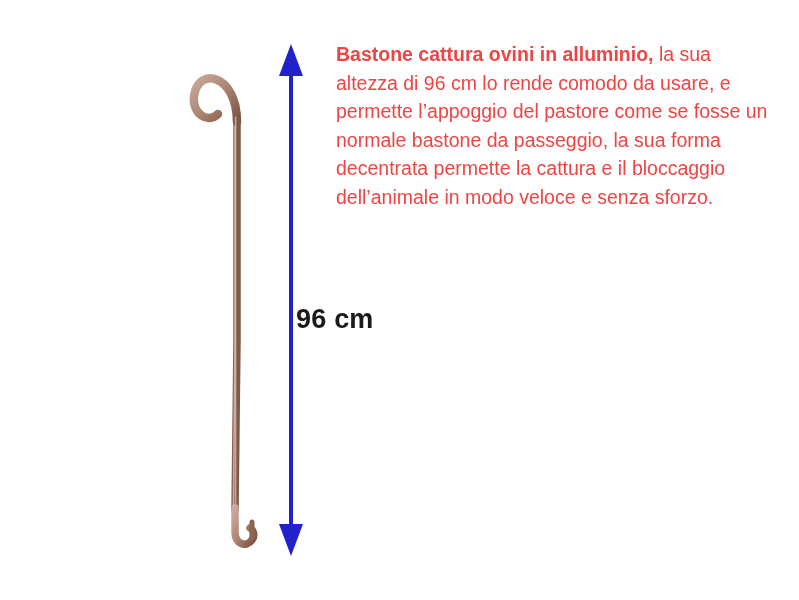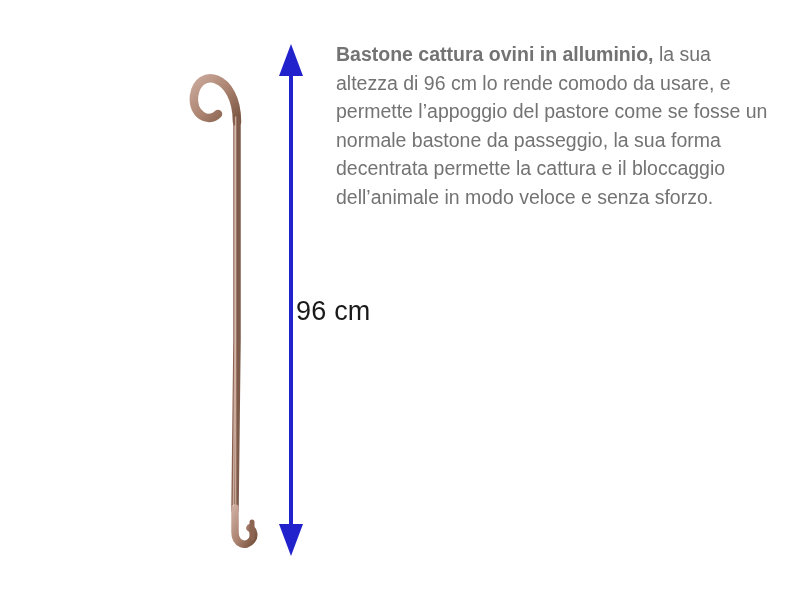--- a/index.html
+++ b/index.html
@@ -44,37 +44,38 @@
     height: 516px;
   }
   .measure-svg {
     display: block;
     width: 46px;
     height: 516px;
   }
   .measure-label {
     position: absolute;
     left: 296px;
-    top: 296px;
+    top: 304px;
     font-size: 27px;
     color: #1a1a1a;
     font-family: "Liberation Sans", sans-serif;
     white-space: nowrap;
     letter-spacing: 0.2px;
+    font-weight: bold;
   }
 
   
   .description {
     position: absolute;
     left: 336px;
     top: 40px;
     width: 440px;
     font-size: 19.5px;
     line-height: 28.5px;
-    color: #737373;
+    color: #ef4444;
     font-family: "Liberation Sans", sans-serif;
     text-align: left;
   }
   .description .lead {
     font-weight: bold;
   }
 </style>
 </head>
 <body>
 

